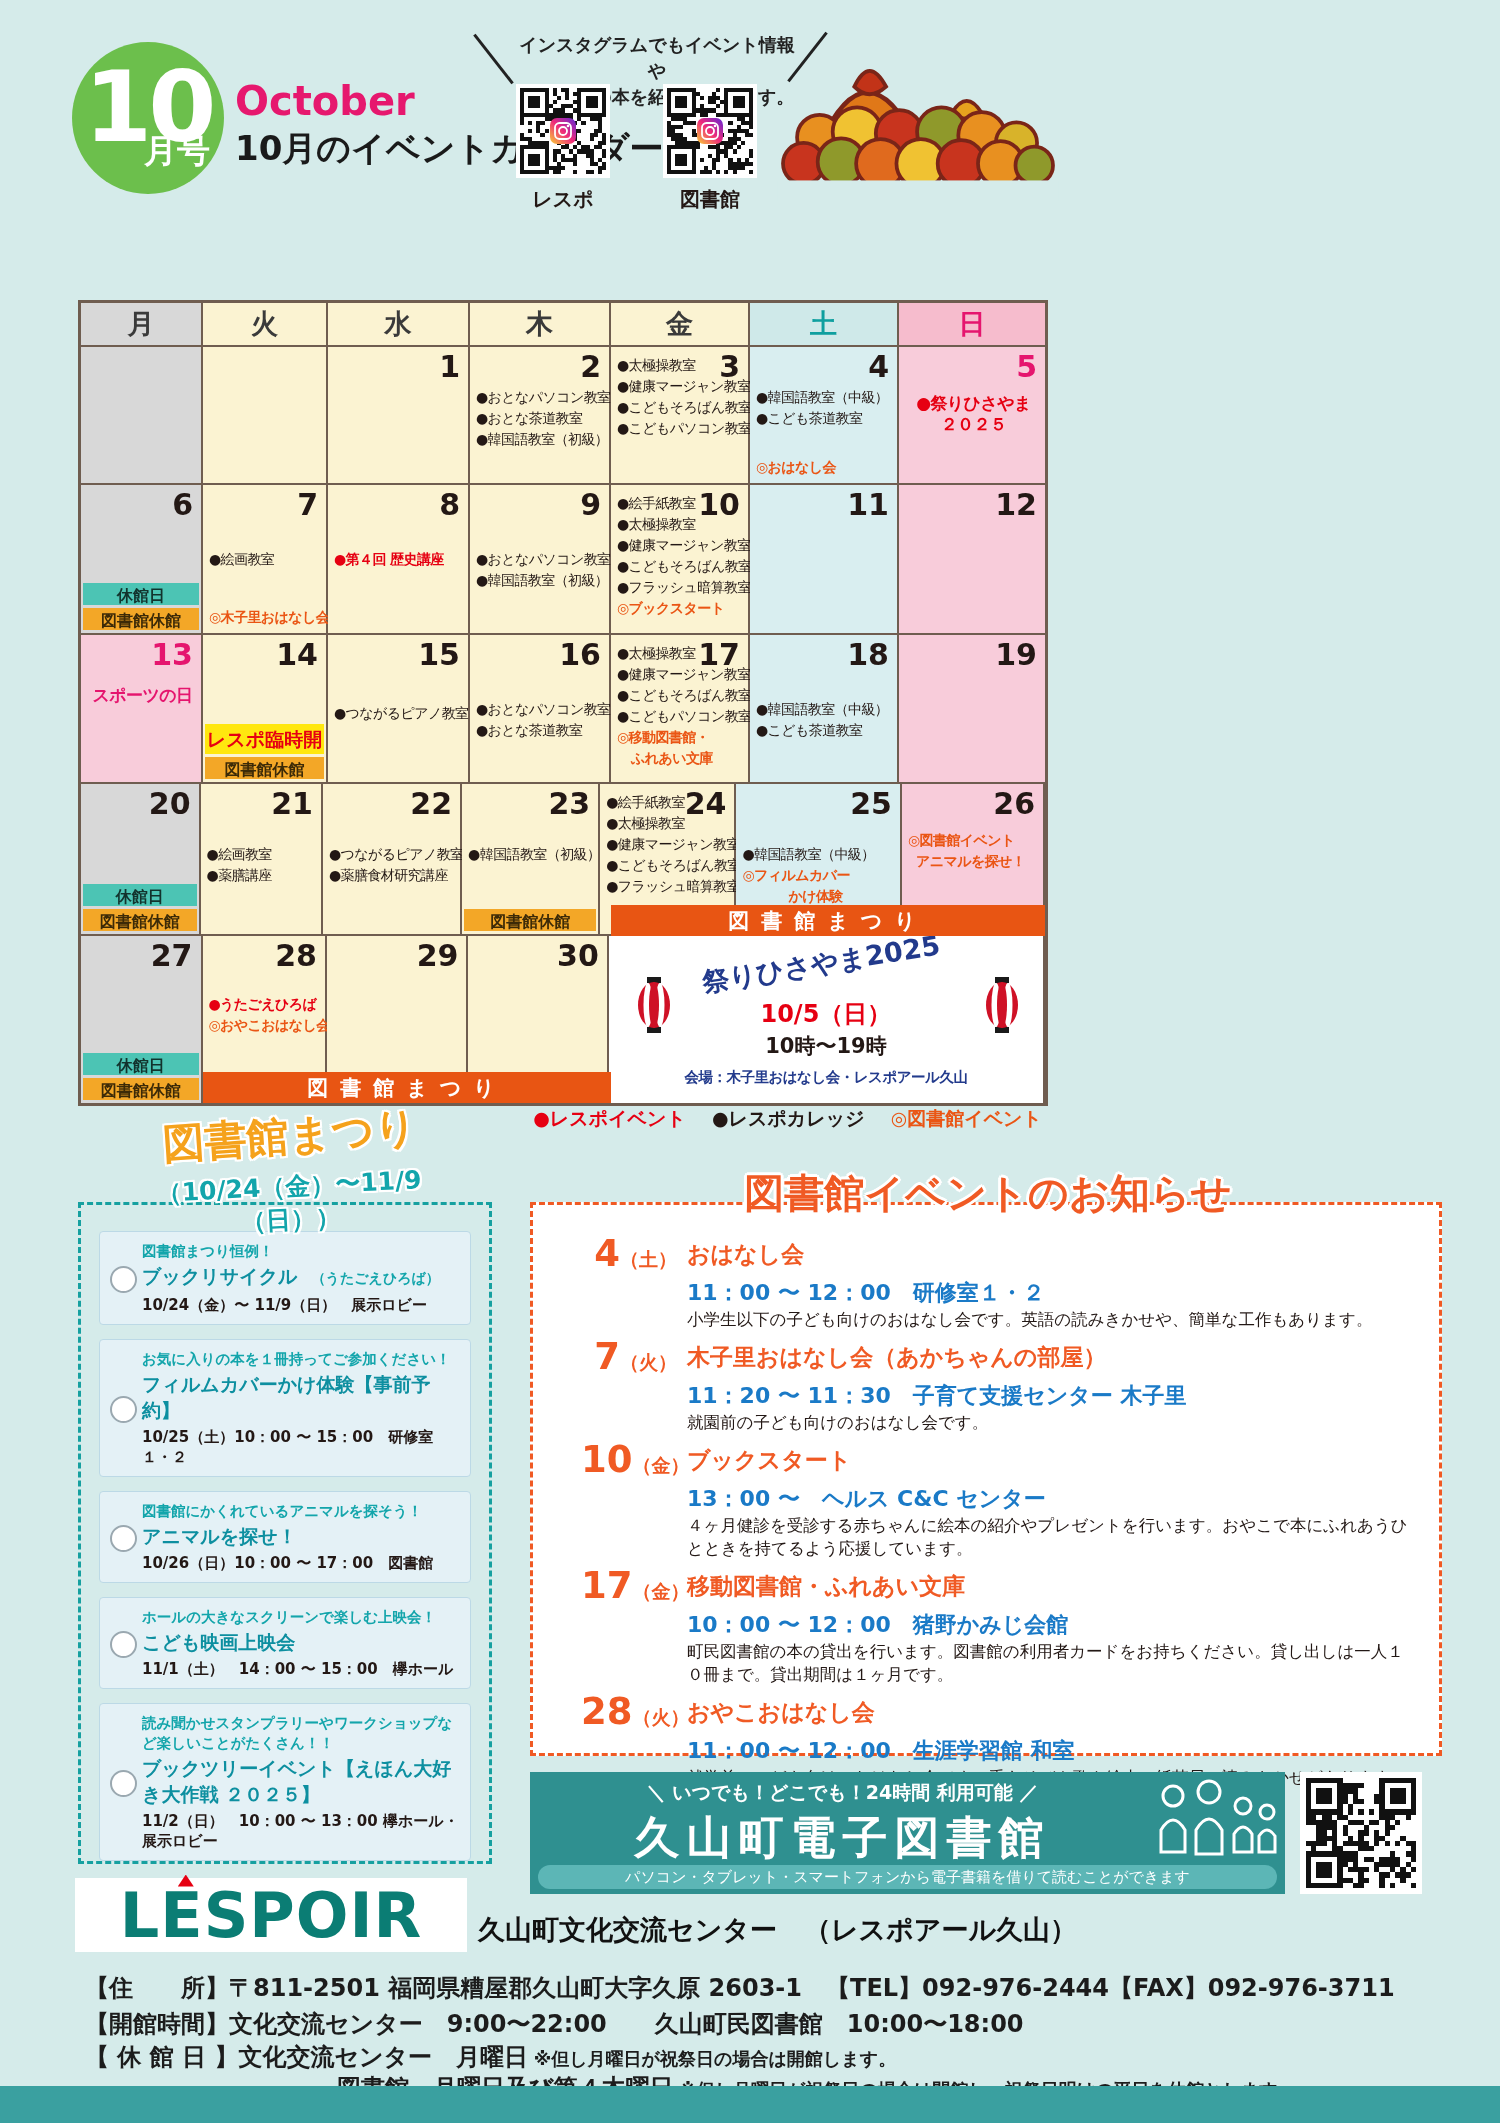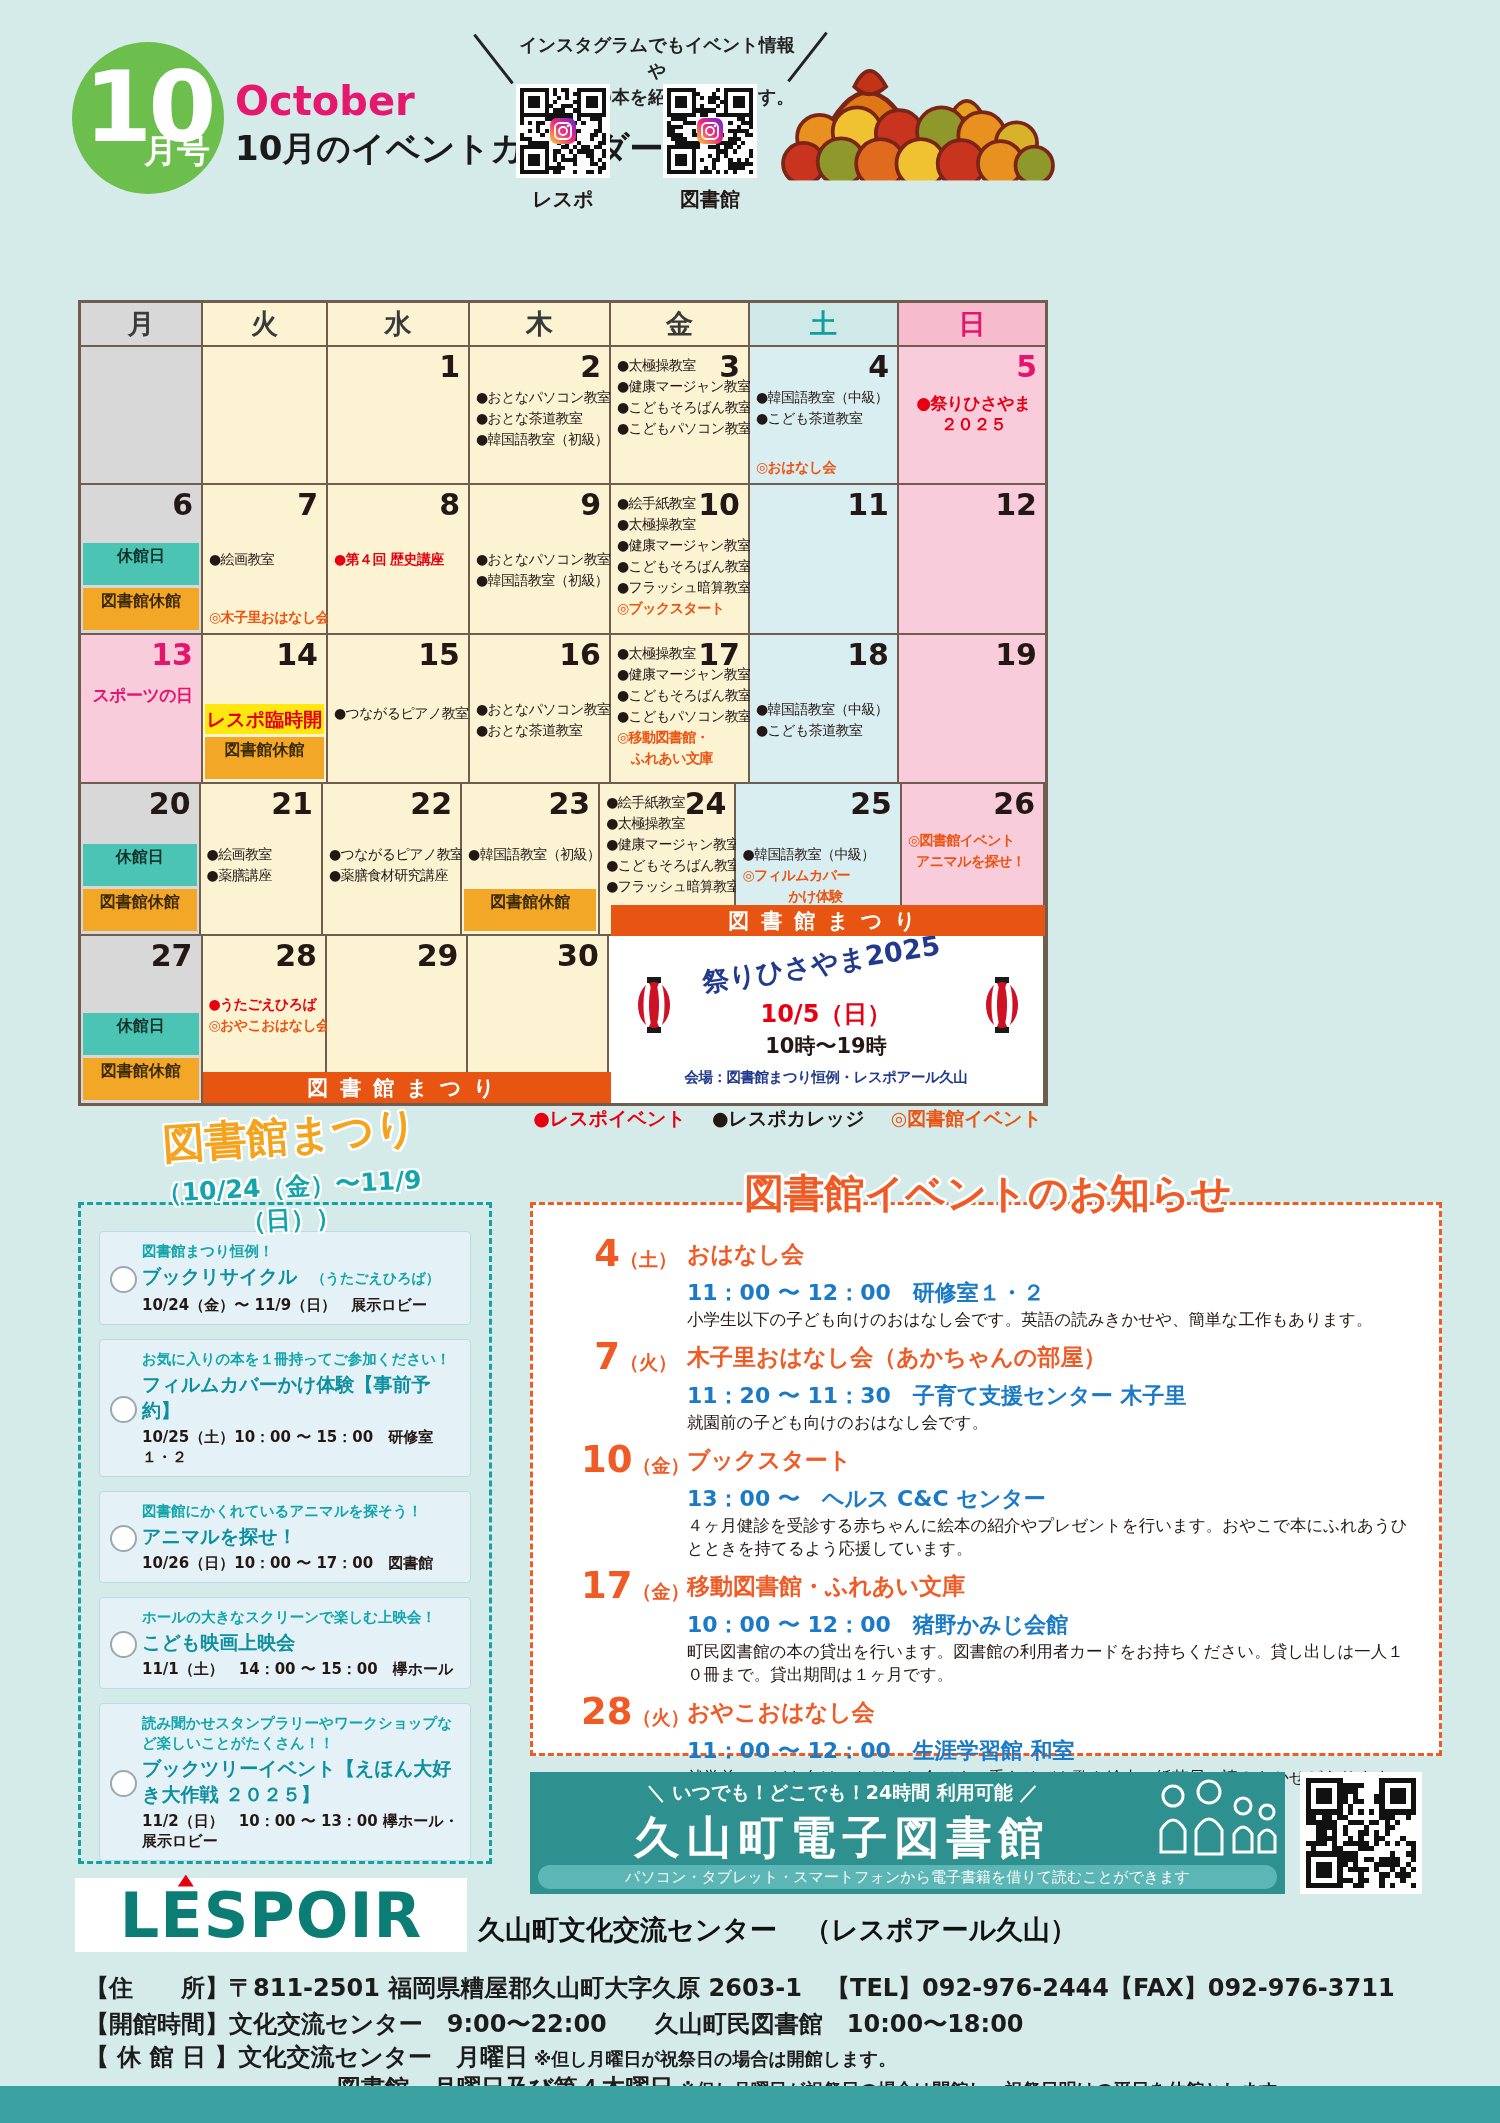--- a/index.html
+++ b/index.html
@@ -37,21 +37,21 @@
   .bg-cream{background:#fbf3d2;} .bg-gray{background:#d8d8d8;} .bg-satblue{background:#d9eef0;}
   .bg-pink{background:#f8ccda;} .bg-white{background:#ffffff;}
   .cal-date{position:absolute;top:2px;right:8px;font-size:30px;font-weight:bold;color:#231815;z-index:1;}
   .date-crimson{color:#e5156e;}
   .ev-wrap{position:absolute;left:6px;right:3px;display:flex;flex-direction:column;}
   .ev-line{font-size:14px;font-weight:500;line-height:21px;letter-spacing:-0.6px;white-space:nowrap;}
   .ev-k{color:#231815;} .ev-r{color:#e60012;font-weight:bold;} .ev-o{color:#ea5514;font-weight:bold;} .ev-p{color:#e5156e;font-weight:bold;font-size:17px;}
   .ev-bottom{margin-top:auto;}
   .ev-center{text-align:center;font-size:17px;}
   .lb-wrap{position:absolute;left:2px;right:2px;bottom:3px;display:flex;flex-direction:column;gap:3px;z-index:1;}
-  .cal-label{height:42px;line-height:26px;text-align:center;font-size:16px;font-weight:bold;}
+  .cal-label{height:22px;line-height:26px;text-align:center;font-size:16px;font-weight:bold;}
   .lb-teal{background:#4cc4b4;color:#12332d;}
   .lb-orange{background:#f3a727;color:#3c2a07;}
   .lb-yellow{background:#ffe70f;color:#e60012;font-size:19px;height:30px;line-height:30px;}
   .cal-banner{position:absolute;bottom:0;height:31px;background:#e85513;color:#fff;z-index:2;
         display:flex;align-items:center;justify-content:center;font-size:21px;font-weight:bold;letter-spacing:12px;}
   
   .fes-title{position:absolute;left:92px;top:10px;font-size:27px;font-weight:bold;color:#223a8c;
         transform:rotate(-9deg);white-space:nowrap;}
   .fes-date{position:absolute;left:0;right:0;top:62px;text-align:center;font-size:24px;font-weight:bold;color:#e60012;}
   .fes-time{position:absolute;left:0;right:0;top:96px;text-align:center;font-size:21px;font-weight:bold;color:#231815;}
@@ -682,21 +682,21 @@
           <div class="cal-cell bg-cream" style="width: 142px;">
             <div class="cal-date">29</div>
           </div>
           <div class="cal-cell bg-cream" style="width: 141px;">
             <div class="cal-date">30</div>
           </div>
           <div class="cal-cell bg-white" style="width: 438px;">
             <div class="fes-title">祭りひさやま2025</div>
             <div class="fes-date">10/5（日）</div>
             <div class="fes-time">10時〜19時</div>
-            <div class="fes-venue">会場：図書館まつり恒例・レスポアール久山</div>
+            <div class="fes-venue">会場：木子里おはなし会・レスポアール久山</div>
             <div class="lantern" style="left: 26px;"><svg width="38" height="58" viewBox="0 0 38 58">
                 <rect x="12" y="1" width="14" height="6" fill="#1a1a1a"></rect>
                 <rect x="12" y="51" width="14" height="6" fill="#1a1a1a"></rect>
                 <ellipse cx="19" cy="29" rx="16" ry="23" fill="#cf1126"></ellipse>
                 <ellipse cx="13" cy="29" rx="4.5" ry="22" fill="#fff"></ellipse>
                 <ellipse cx="25" cy="29" rx="4.5" ry="22" fill="#fff"></ellipse>
                 <ellipse cx="19" cy="29" rx="5" ry="23" fill="#cf1126"></ellipse>
               </svg></div>
             <div class="lantern" style="right: 22px;"><svg width="38" height="58" viewBox="0 0 38 58">
                 <rect x="12" y="1" width="14" height="6" fill="#1a1a1a"></rect>

